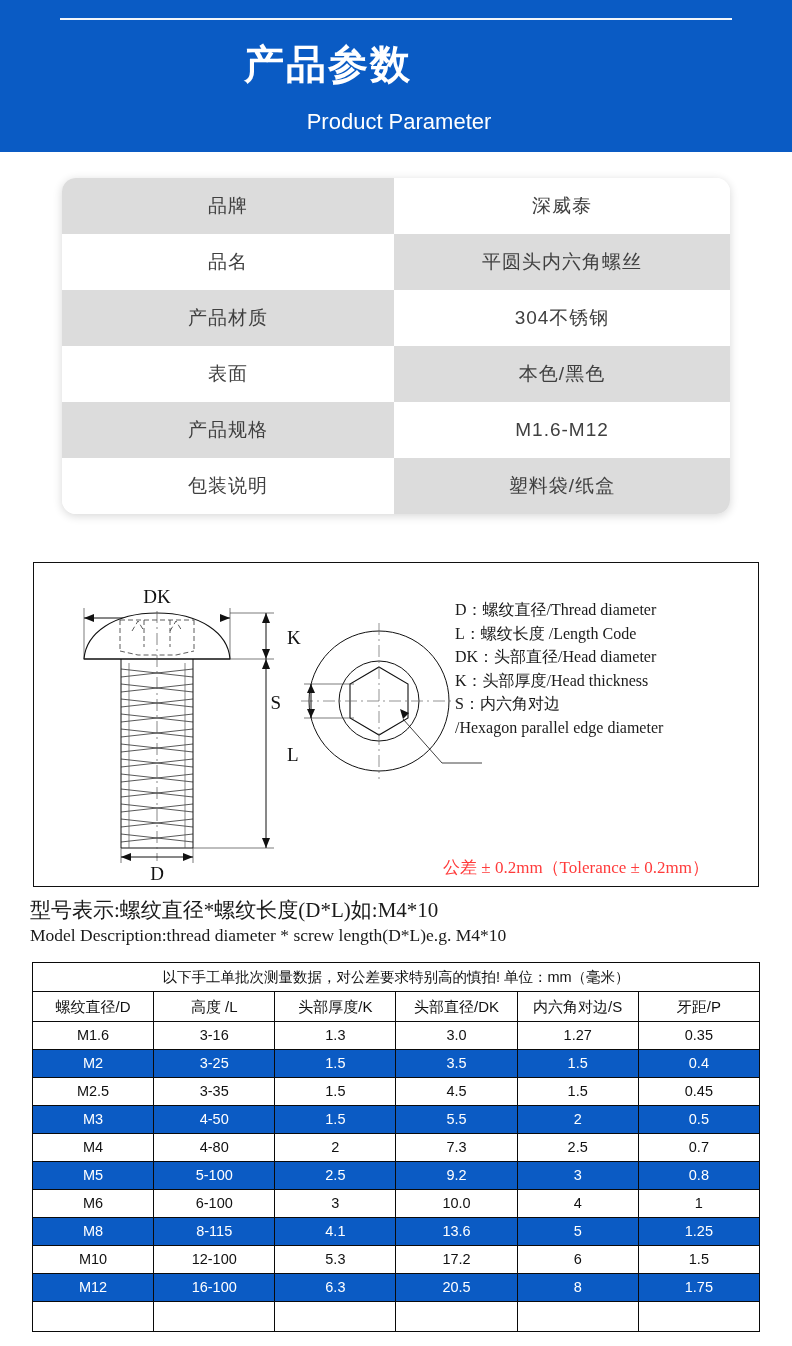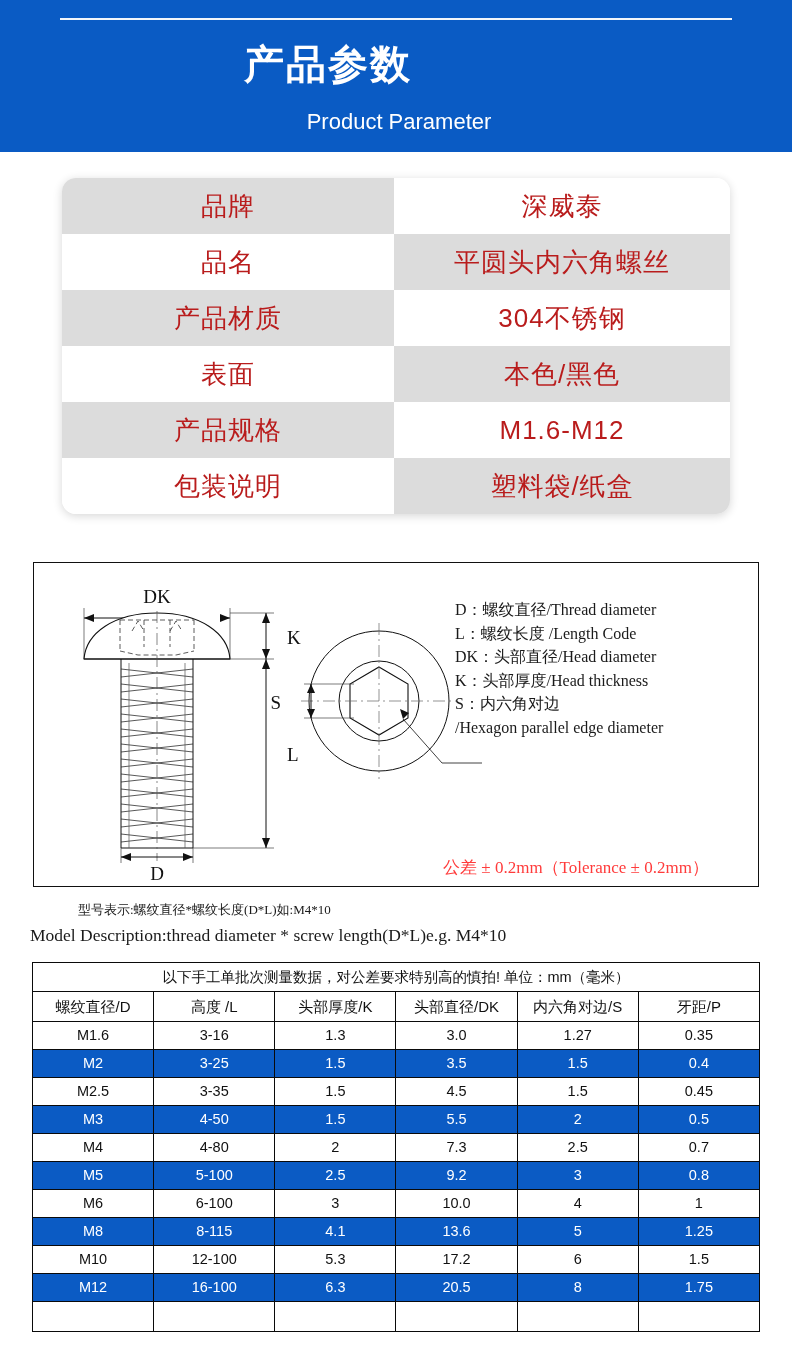--- a/index.html
+++ b/index.html
@@ -52,22 +52,22 @@
     left: 62px; top: 178px;
     width: 668px;
     border-radius: 14px;
     overflow: hidden;
     background: #ffffff;
     box-shadow: 0 2px 10px rgba(0,0,0,0.16);
   }
   .spec-row { display: flex; width: 100%; height: 56px; }
   .spec-cell {
     display: flex; align-items: center; justify-content: center;
-    font-size: 26px;
-    color: #b91c1c;
+    font-size: 19px;
+    color: #404040;
     letter-spacing: 1px;
   }
   .spec-key { width: 332px; }
   .spec-val { width: 336px; }
   .sh-gray  { background: #dcdcdc; }
   .sh-white { background: #ffffff; }
 
   
   .diagram-box {
     position: absolute;
@@ -100,21 +100,21 @@
   }
 
   
   .model-desc {
     position: absolute;
     left: 30px; top: 898px;
     width: 740px;
     font-family: "Liberation Serif", "DejaVu Serif", serif;
     color: #1a1a1a;
   }
-  .model-desc .line1 { font-size: 13px; line-height: 24px; margin-left: 48px; }
+  .model-desc .line1 { font-size: 21px; line-height: 24px; }
   .model-desc .line2 { font-size: 17.5px; line-height: 26px; }
 
   
   .data-table {
     position: absolute;
     left: 32px; top: 962px;
     width: 728px;
     border-collapse: collapse;
     table-layout: fixed;
     font-size: 14.5px;

